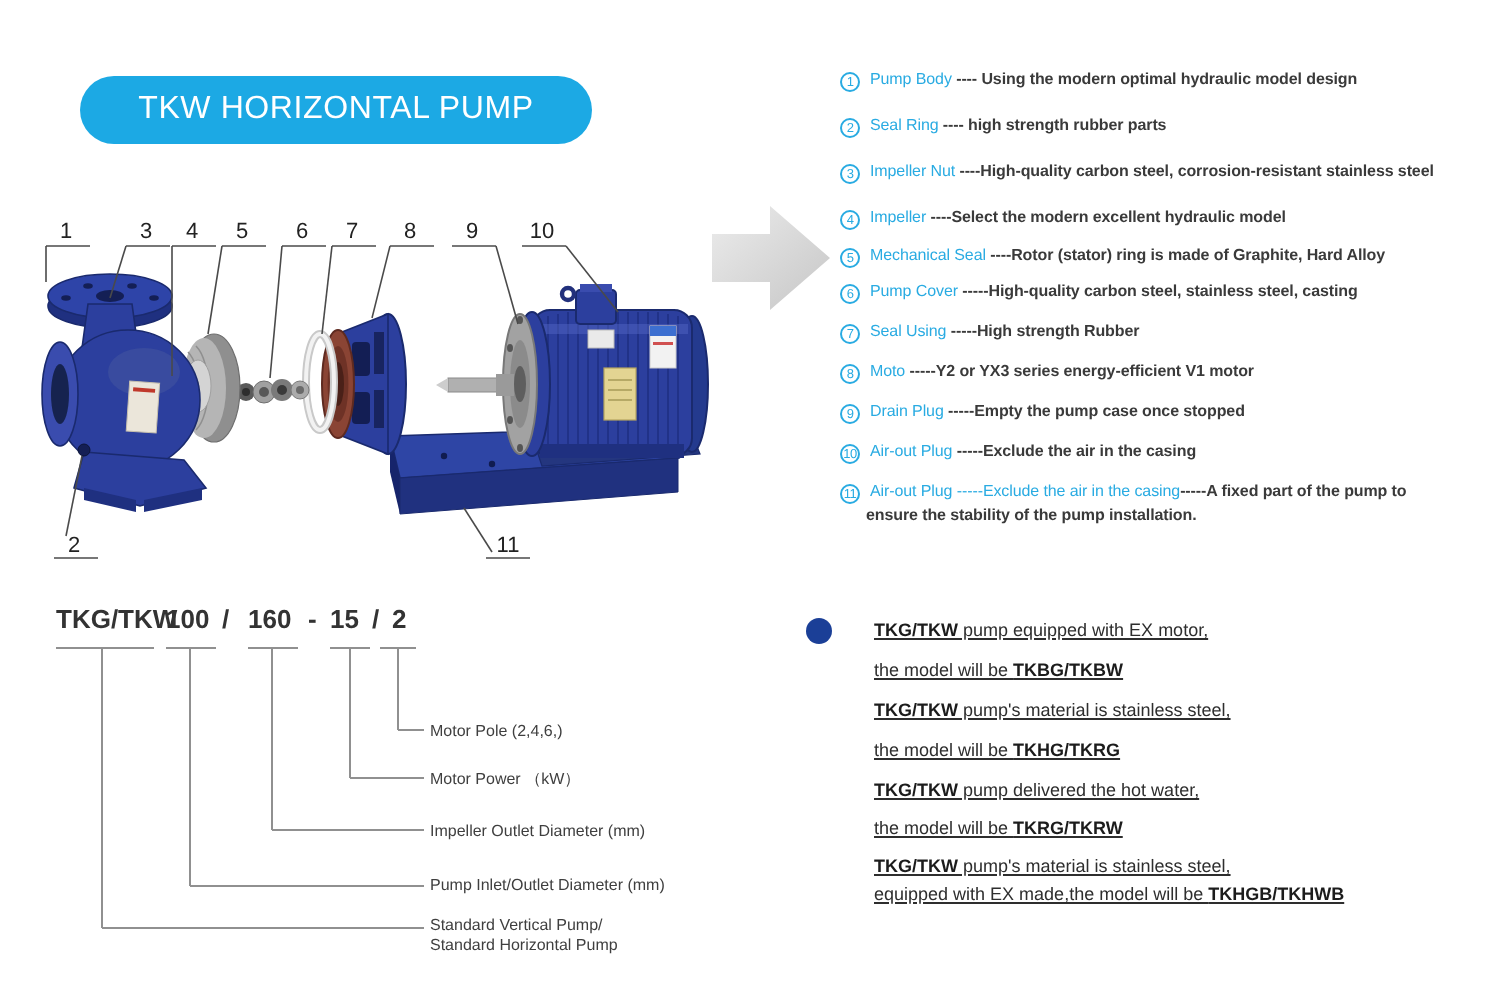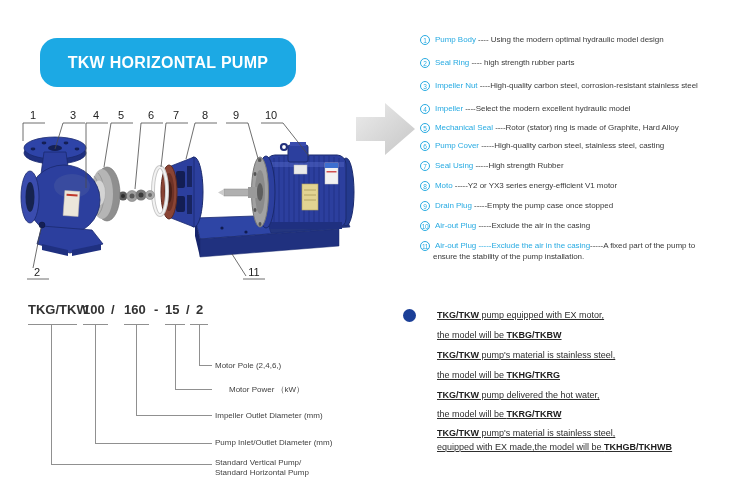--- a/index.html
+++ b/index.html
@@ -1,30 +1,30 @@
 <!DOCTYPE html>
 <html><head>
 <meta charset="utf-8">
 <style>
   html,body{margin:0;padding:0;}
   .page{position:relative;width:756px;height:500px;background:#ffffff;overflow:hidden;
         font-family:"Liberation Sans",sans-serif;}
   
-  .title-pill{position:absolute;left:40px;top:38px;width:256px;height:49px;border-radius:17px;
-      background:#1ca9e4;color:#ffffff;font-weight:bold;font-size:16px;letter-spacing:.3px;
+  .title-pill{position:absolute;left:40px;top:38px;width:256px;height:34px;border-radius:17px;
+      background:#1ca9e4;color:#ffffff;font-weight:normal;font-size:16px;letter-spacing:.3px;
       display:flex;align-items:center;justify-content:center;}
   
   .diag{position:absolute;left:8px;top:92px;width:412px;height:192px;}
   
   .pl-item{position:absolute;left:420px;white-space:nowrap;font-size:8px;color:#3a3a3a;letter-spacing:-.05px;}
   .pl-num{display:inline-block;width:10px;height:10px;line-height:9px;box-sizing:border-box;
       border:1px solid #29abe2;border-radius:50%;color:#29abe2;font-size:6.5px;text-align:center;
       margin-right:5px;vertical-align:-1px;letter-spacing:-.3px;}
   .pl-name{color:#29abe2;text-align:right;}
-  .pl-text{color:#3a3a3a;}
+  .pl-text{color:#3a3a3a;font-weight:bold;}
   .pl-line2{margin-left:13px;margin-top:1px;}
   
   .seg{position:absolute;top:302px;font-size:13px;font-weight:bold;color:#333333;white-space:nowrap;}
   .nomsvg{position:absolute;left:0;top:295px;width:360px;height:190px;}
   .code-label{position:absolute;font-size:8px;color:#3f3f3f;line-height:9.5px;white-space:pre-line;}
   
   .bullet{position:absolute;left:403px;top:309px;width:13px;height:13px;border-radius:50%;background:#1b3f97;}
   .note-line{position:absolute;left:437px;font-size:9px;color:#2e2e2e;white-space:nowrap;text-decoration:underline;}
   .nb{font-weight:bold;color:#1c1c1c;}
 </style>
@@ -236,21 +236,21 @@
       <line x1="95" y1="148" x2="212" y2="148"></line>
     <line x1="136" y1="29" x2="136" y2="120"></line>
       <line x1="136" y1="120" x2="212" y2="120"></line>
     <line x1="175" y1="29" x2="175" y2="94"></line> 
       <line x1="175" y1="94" x2="212" y2="94"></line>
     <line x1="199" y1="29" x2="199" y2="70"></line> 
       <line x1="199" y1="70" x2="212" y2="70"></line>
   </svg>
 
   <div class="code-label" style="left:215px;top:361px">Motor Pole (2,4,6,)</div>
-  <div class="code-label" style="left:229px;top:385px">Motor Power （kW）</div>
+  <div class="code-label" style="left:215px;top:385px">Motor Power （kW）</div>
   <div class="code-label" style="left:215px;top:411px">Impeller Outlet Diameter (mm)</div>
   <div class="code-label" style="left:215px;top:438px">Pump Inlet/Outlet Diameter (mm)</div>
   <div class="code-label" style="left:215px;top:458px">Standard Vertical Pump/
 Standard  Horizontal Pump</div>
 
   <div class="bullet"></div>
   <div class="note-line" style="top:310px"><span class="nb">TKG/TKW</span><span> pump equipped with EX motor,</span></div>
   <div class="note-line" style="top:330px"><span>the model will be </span><span class="nb">TKBG/TKBW</span></div>
   <div class="note-line" style="top:350px"><span class="nb">TKG/TKW</span><span> pump's material is stainless steel,</span></div>
   <div class="note-line" style="top:370px"><span>the model will be </span><span class="nb">TKHG/TKRG</span></div>

